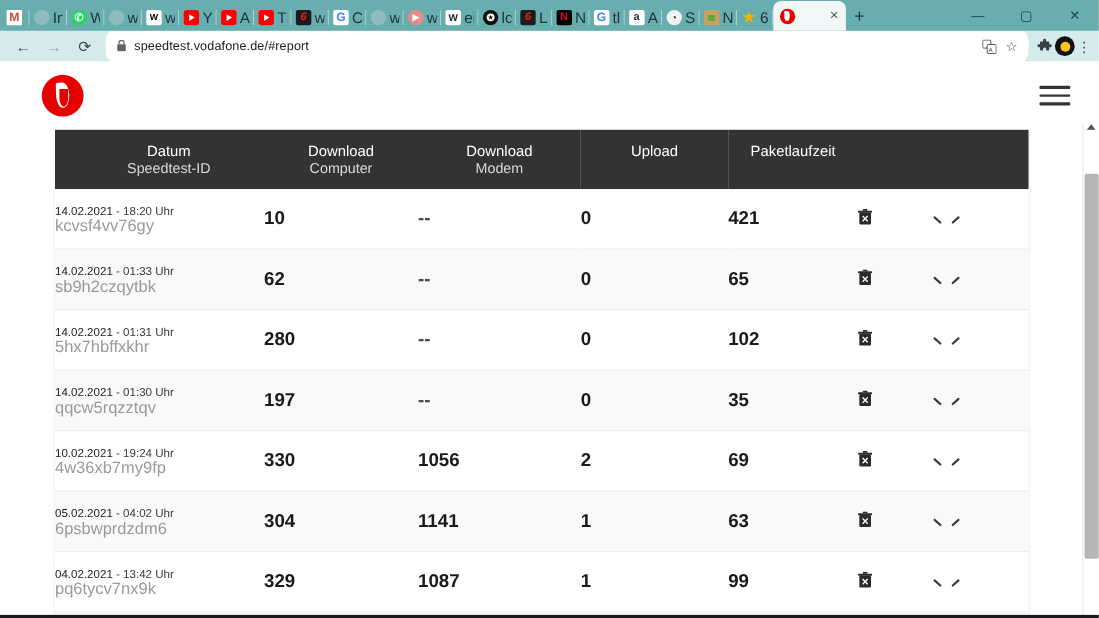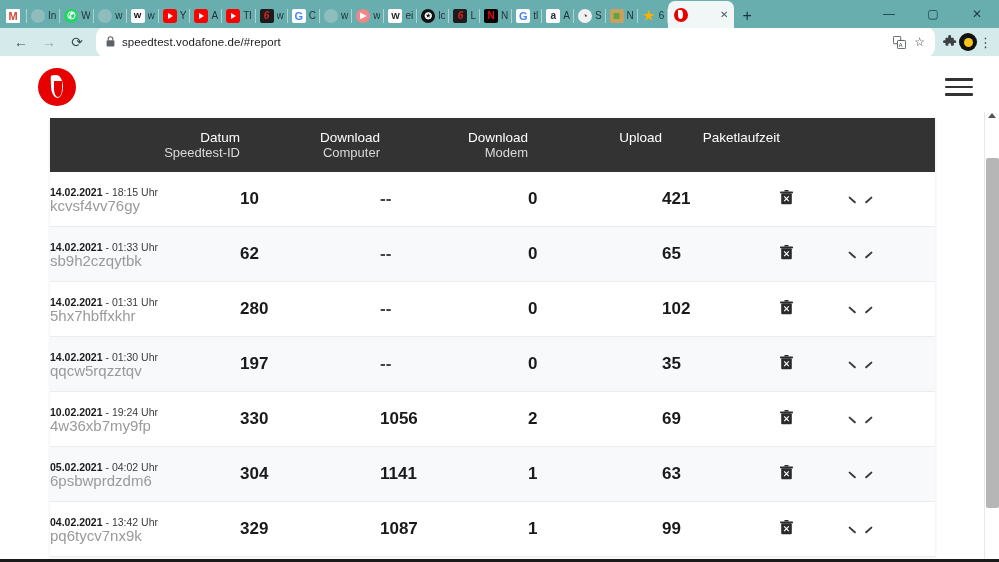--- a/index.html
+++ b/index.html
@@ -47,21 +47,21 @@
     background: #f1f6f6;
     border-radius: 7px 7px 0 0;
     max-width: 66px;
     width: 66px;
     height: 27px;
     padding: 0 6px;
     justify-content: flex-start;
     gap: 5px;
   }
   .tab-active::after { display: none; }
-  .tab-label { overflow: hidden; text-overflow: clip; font-size: 10px; }
+  .tab-label { overflow: hidden; text-overflow: clip; font-size: 14px; }
   .tab-close { margin-left: auto; font-size: 10px; color: #4a5a60; line-height: 1; }
 
   .favicon {
     width: 14px; height: 14px;
     border-radius: 2px;
     flex: 0 0 14px;
     display: flex; align-items: center; justify-content: center;
     font-size: 9px; font-weight: bold; color: #fff;
     overflow: hidden;
   }
@@ -172,21 +172,21 @@
 
   table.report {
     width: 885px;
     border-collapse: collapse;
     background: #fff;
     box-shadow: 0 1px 3px rgba(0,0,0,.10);
     table-layout: fixed;
   }
   table.report thead tr { background: #333333; }
   table.report th {
-    text-align: right;
+    text-align: center;
     color: #ffffff;
     font-weight: 400;
     padding: 12px 0 13px 0;
     vertical-align: top;
   }
   th .th-main { font-size: 13.5px; line-height: 16px; display:block; }
   th .th-sub { font-size: 13px; line-height: 13px; color: #d9d9d9; display:block; }
 
   .c-datum { width: 190px; padding-left: 17px !important; }
   .c-dlcomp { width: 140px; }
@@ -202,21 +202,21 @@
     color: #222;
     vertical-align: middle;
     border-bottom: 1px solid #ececec;
   }
   table.report tbody tr:nth-child(even) { background: #f7f9fb; }
   table.report tbody tr:nth-child(odd)  { background: #ffffff; }
   table.report tbody tr:last-child td { border-bottom: none; }
 
   td.datum { padding-left: 17px; }
   .d-line { font-size: 10.5px; color: #3a3a3a; line-height: 14px; }
-  .d-line b { font-weight: 700; color: #1a1a1a; }
+  .d-line b { font-weight: 400; color: #1a1a1a; }
   .d-id { font-size: 15px; color: #9a9a9a; line-height: 14px; }
   .val { font-weight: 700; font-size: 17px; color: #1a1a1a; }
   .val.dash { color: #444; letter-spacing: 0px; }
 
   .icon-cell { text-align: left; }
   .trash {
     display: inline-block; width: 13px; height: 15px; position: relative;
   }
   .chev {
     display: inline-block; width: 14px; height: 8px; position: relative;
@@ -438,21 +438,21 @@
               <span class="th-main">Paketlaufzeit</span>
               <span class="th-sub"></span>
             </th>
             <th></th>
             <th></th>
           </tr>
         </thead>
         <tbody id="rows-host">
             <tr>
               <td class="datum">
-                <div class="d-line"><b>14.02.2021</b><span> - 18:15 Uhr</span></div>
+                <div class="d-line"><b>14.02.2021</b><span> - 18:20 Uhr</span></div>
                 <div class="d-id">kcvsf4vv76gy</div>
               </td>
               <td><span class="val">10</span></td>
               <td><span class="val dash">--</span></td>
               <td><span class="val">0</span></td>
               <td><span class="val">421</span></td>
               <td class="icon-cell"><span class="trash"><svg width="13" height="15" viewBox="0 0 13 15" aria-hidden="true">
                     <rect x="1.2" y="3.2" width="10.6" height="11" rx="1" fill="#2b2b2b"></rect>
                     <rect x="0" y="1.6" width="13" height="1.7" rx="0.6" fill="#2b2b2b"></rect>
                     <rect x="4.4" y="0" width="4.2" height="1.6" rx="0.5" fill="#2b2b2b"></rect>

